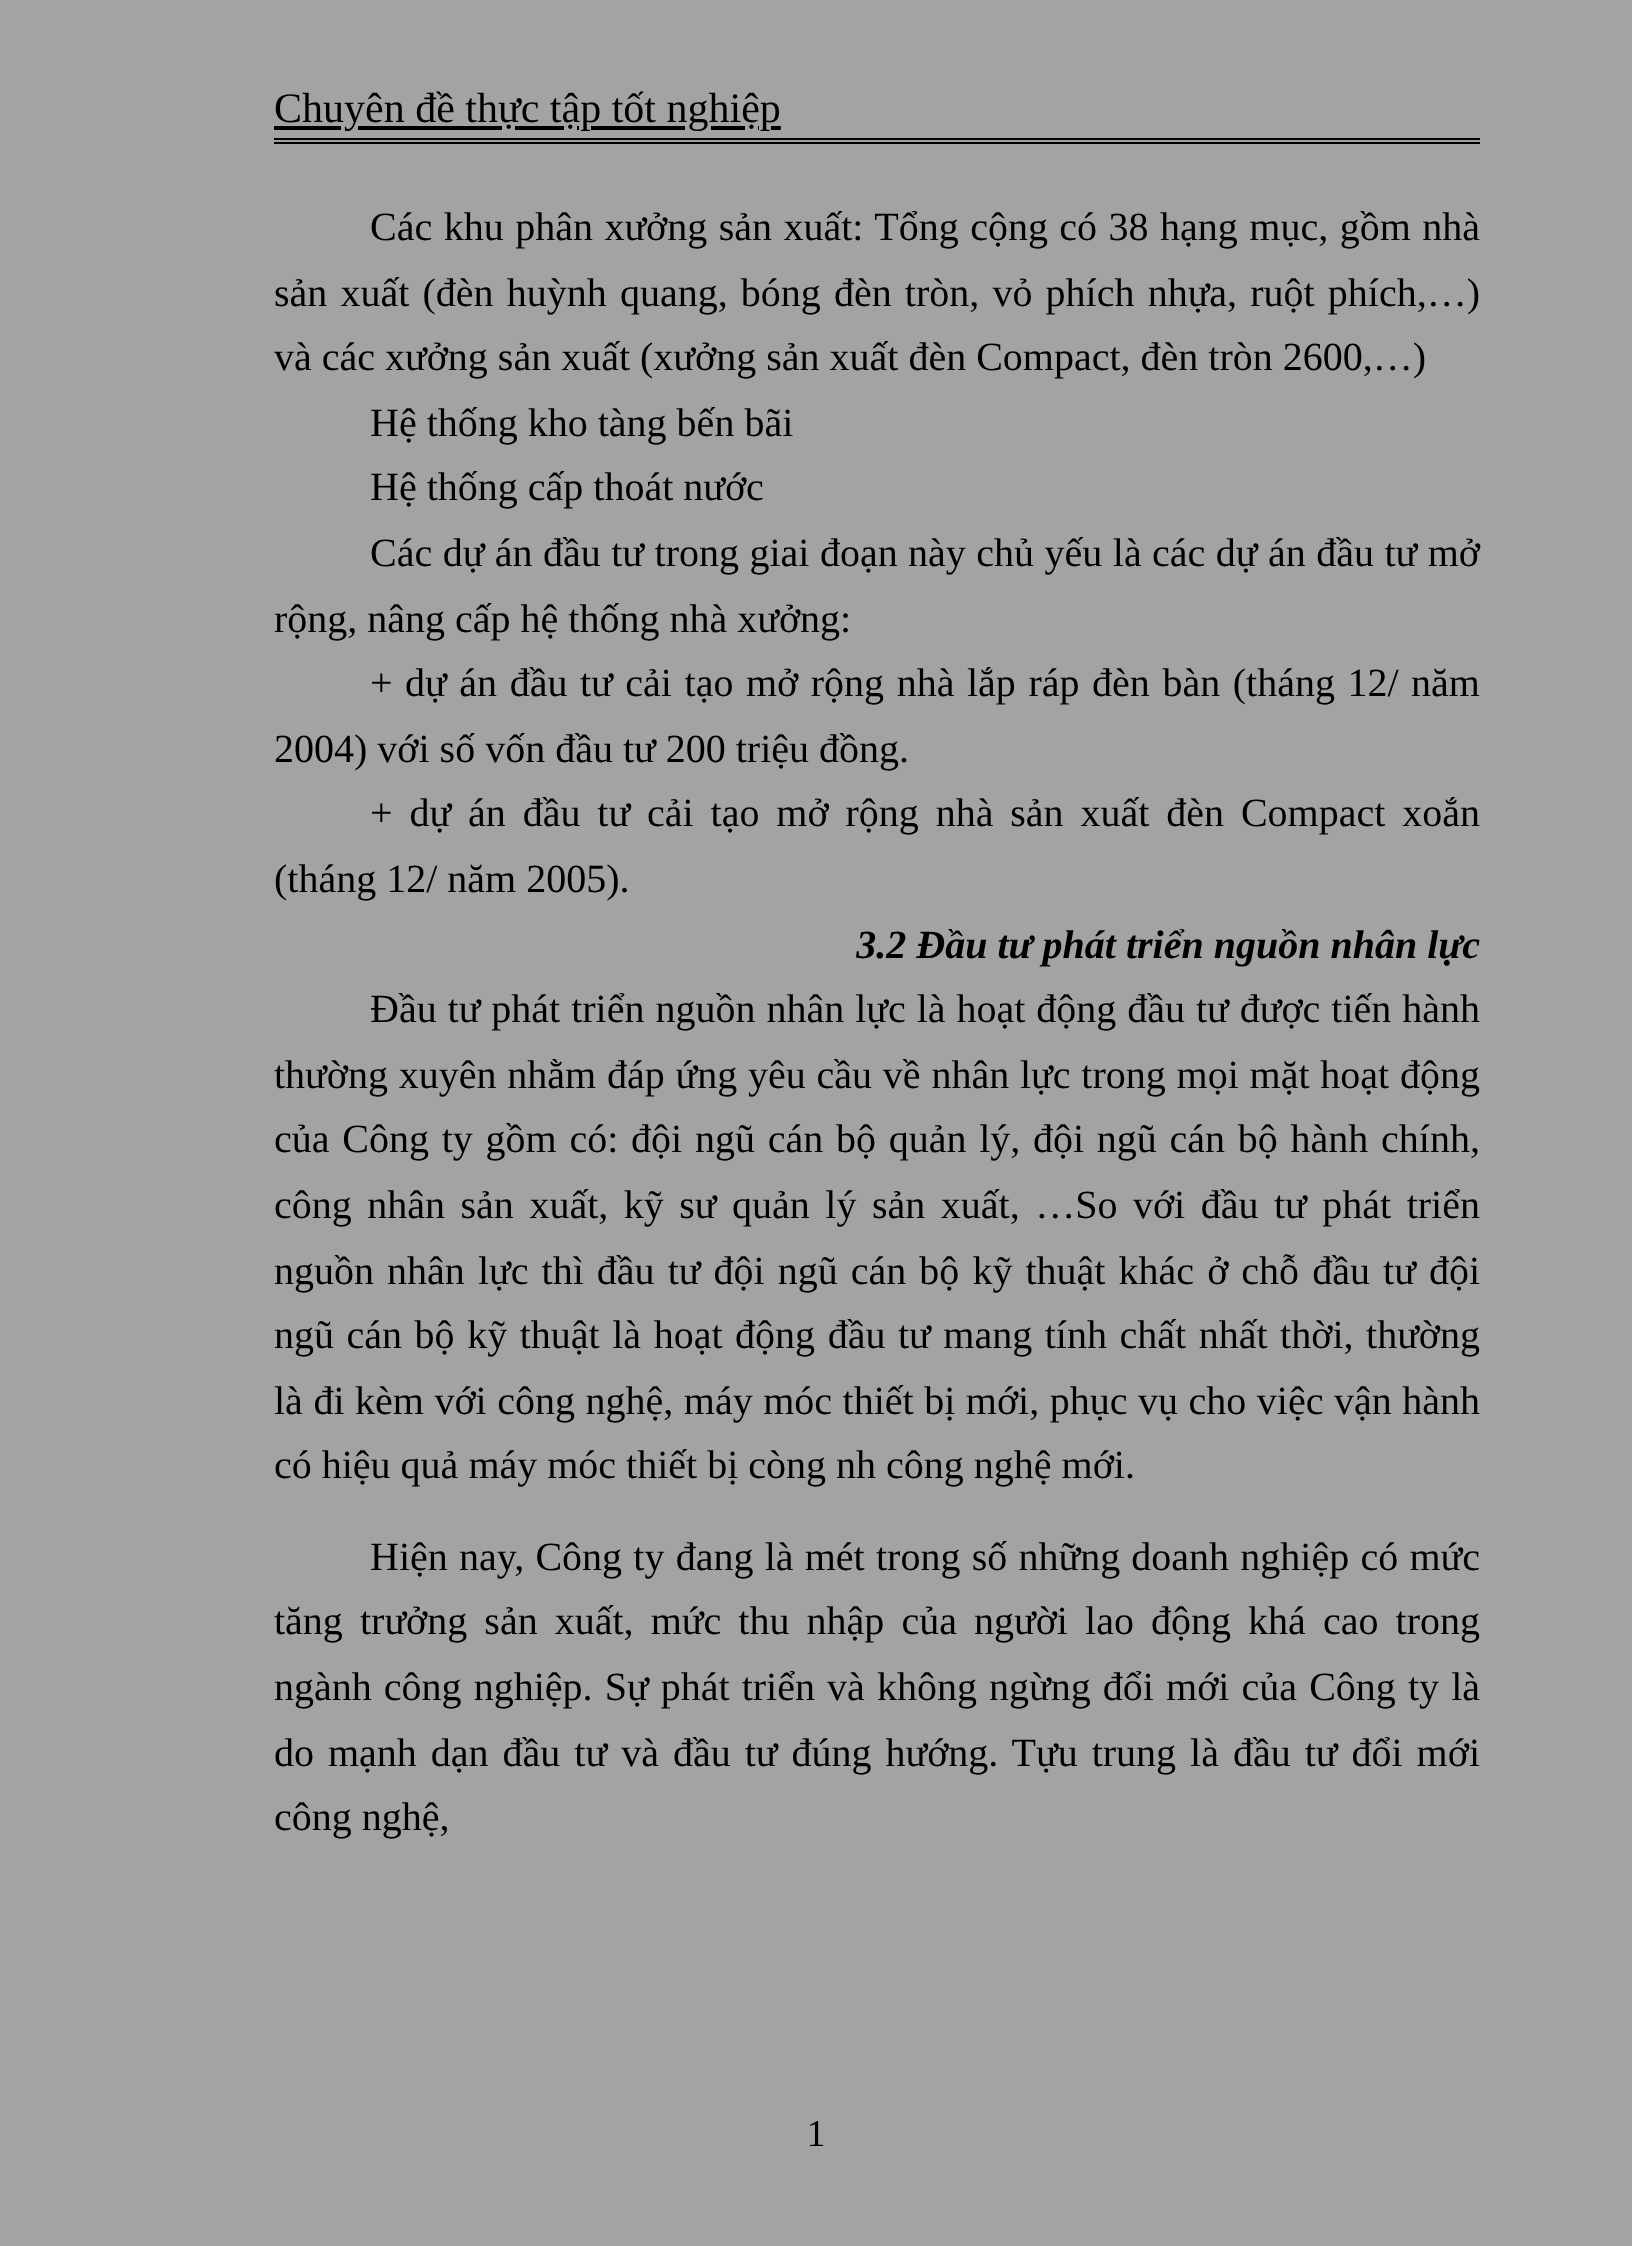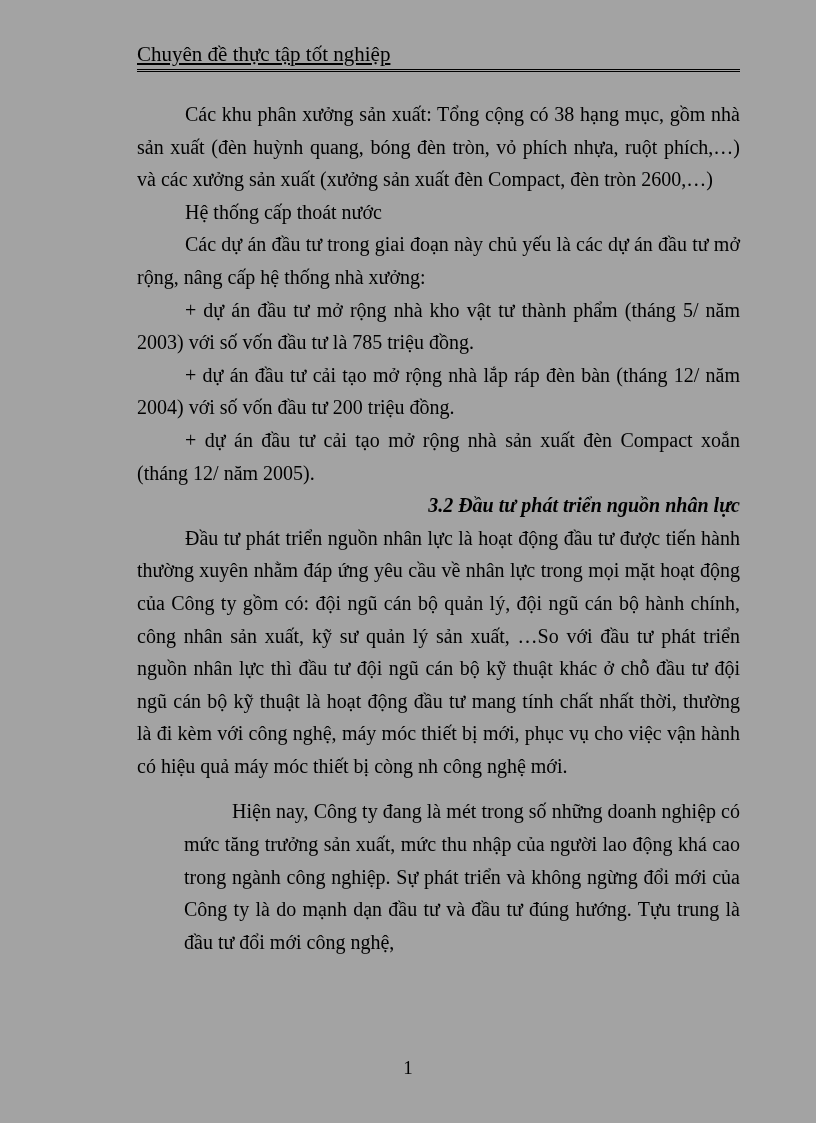--- a/index.html
+++ b/index.html
@@ -40,21 +40,20 @@
   }
   .heading {
     margin: 0;
     font-weight: bold;
     font-style: italic;
     text-indent: 0;
     text-align: right;
   }
   .gap-top {
     margin-top: 13px;
-    margin-left: 47px;
   }
   .footer {
     position: absolute;
     bottom: 44px;
     left: 0;
     width: 100%;
     text-align: center;
     font-size: 19px;
   }
 </style>
@@ -62,23 +61,23 @@
 <body>
 
 <div class="page">
 
   <div class="header">
     <span class="header-text">Chuyên đề thực tập tốt nghiệp</span>
   </div>
 
   <div class="body-text">
     <p class="para">Các khu phân xưởng sản xuất: Tổng cộng có 38 hạng mục, gồm nhà sản xuất (đèn huỳnh quang, bóng đèn tròn, vỏ phích nhựa, ruột phích,…) và các xưởng sản xuất (xưởng sản xuất đèn Compact, đèn tròn 2600,…)</p>
+    <p class="para">Hệ thống kho tàng bến bãi</p>
     <p class="para">Hệ thống cấp thoát nước</p>
     <p class="para">Các dự án đầu tư trong giai đoạn này chủ yếu là các dự án đầu tư mở rộng, nâng cấp hệ thống nhà xưởng:</p>
-    <p class="para">+ dự án đầu tư mở rộng nhà kho vật tư thành phẩm (tháng 5/ năm 2003) với số vốn đầu tư là 785 triệu đồng.</p>
     <p class="para">+ dự án đầu tư cải tạo mở rộng nhà lắp ráp đèn bàn (tháng 12/ năm 2004) với số vốn đầu tư 200 triệu đồng.</p>
     <p class="para">+ dự án đầu tư cải tạo mở rộng nhà sản xuất đèn Compact xoắn (tháng 12/ năm 2005).</p>
     <p class="heading">3.2 Đầu tư phát triển nguồn nhân lực</p>
     <p class="para">Đầu tư phát triển nguồn nhân lực là hoạt động đầu tư được tiến hành thường xuyên nhằm đáp ứng yêu cầu về nhân lực trong mọi mặt hoạt động của Công ty gồm có: đội ngũ cán bộ quản lý, đội ngũ cán bộ hành chính, công nhân sản xuất, kỹ sư quản lý sản xuất, …So với đầu tư phát triển nguồn nhân lực thì đầu tư đội ngũ cán bộ kỹ thuật khác ở chỗ đầu tư đội ngũ cán bộ kỹ thuật là hoạt động đầu tư mang tính chất nhất thời, thường là đi kèm với công nghệ, máy móc thiết bị mới, phục vụ cho việc vận hành có hiệu quả máy móc thiết bị còng nh   công nghệ mới.</p>
     <p class="para gap-top">Hiện nay, Công ty đang là mét trong số những doanh nghiệp  có mức tăng trưởng sản xuất, mức thu nhập của người lao động khá cao trong ngành công nghiệp.  Sự phát triển  và không ngừng đổi mới  của Công ty là  do mạnh dạn đầu tư và đầu tư đúng hướng.  Tựu trung là  đầu tư đổi mới công nghệ,</p>
   </div>
 
   <div class="footer">
     <span>1</span>
   </div>

